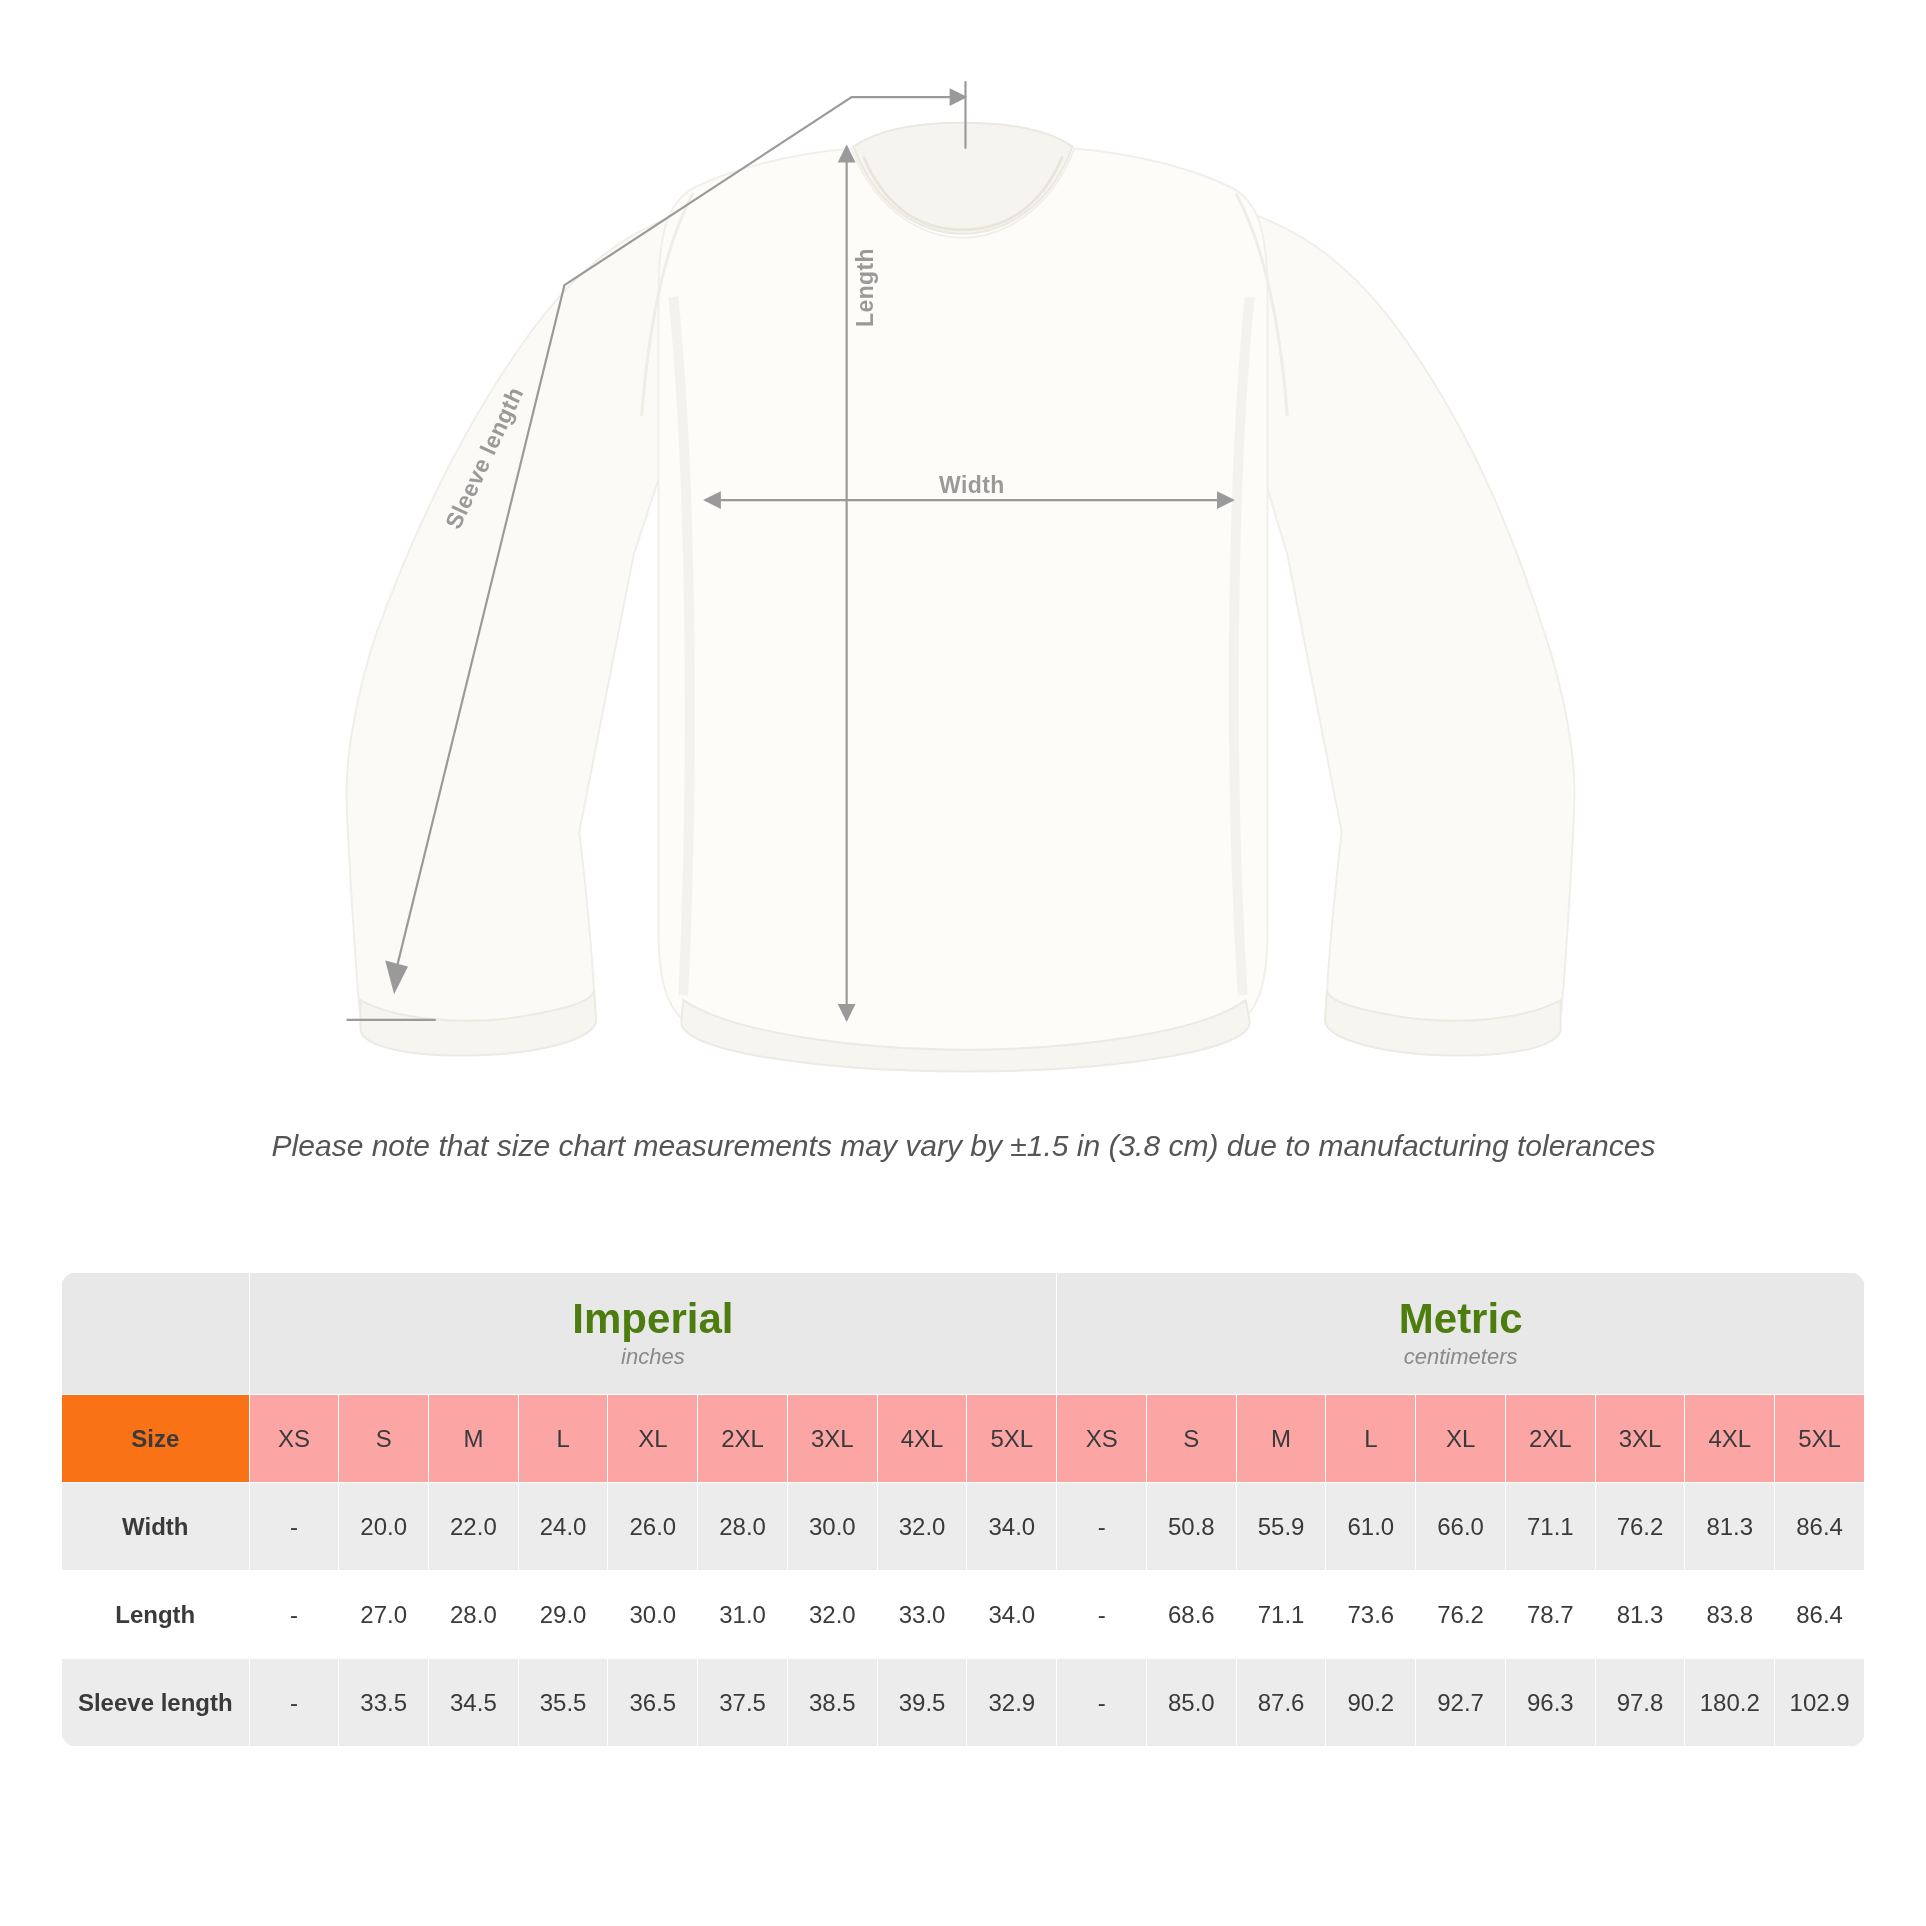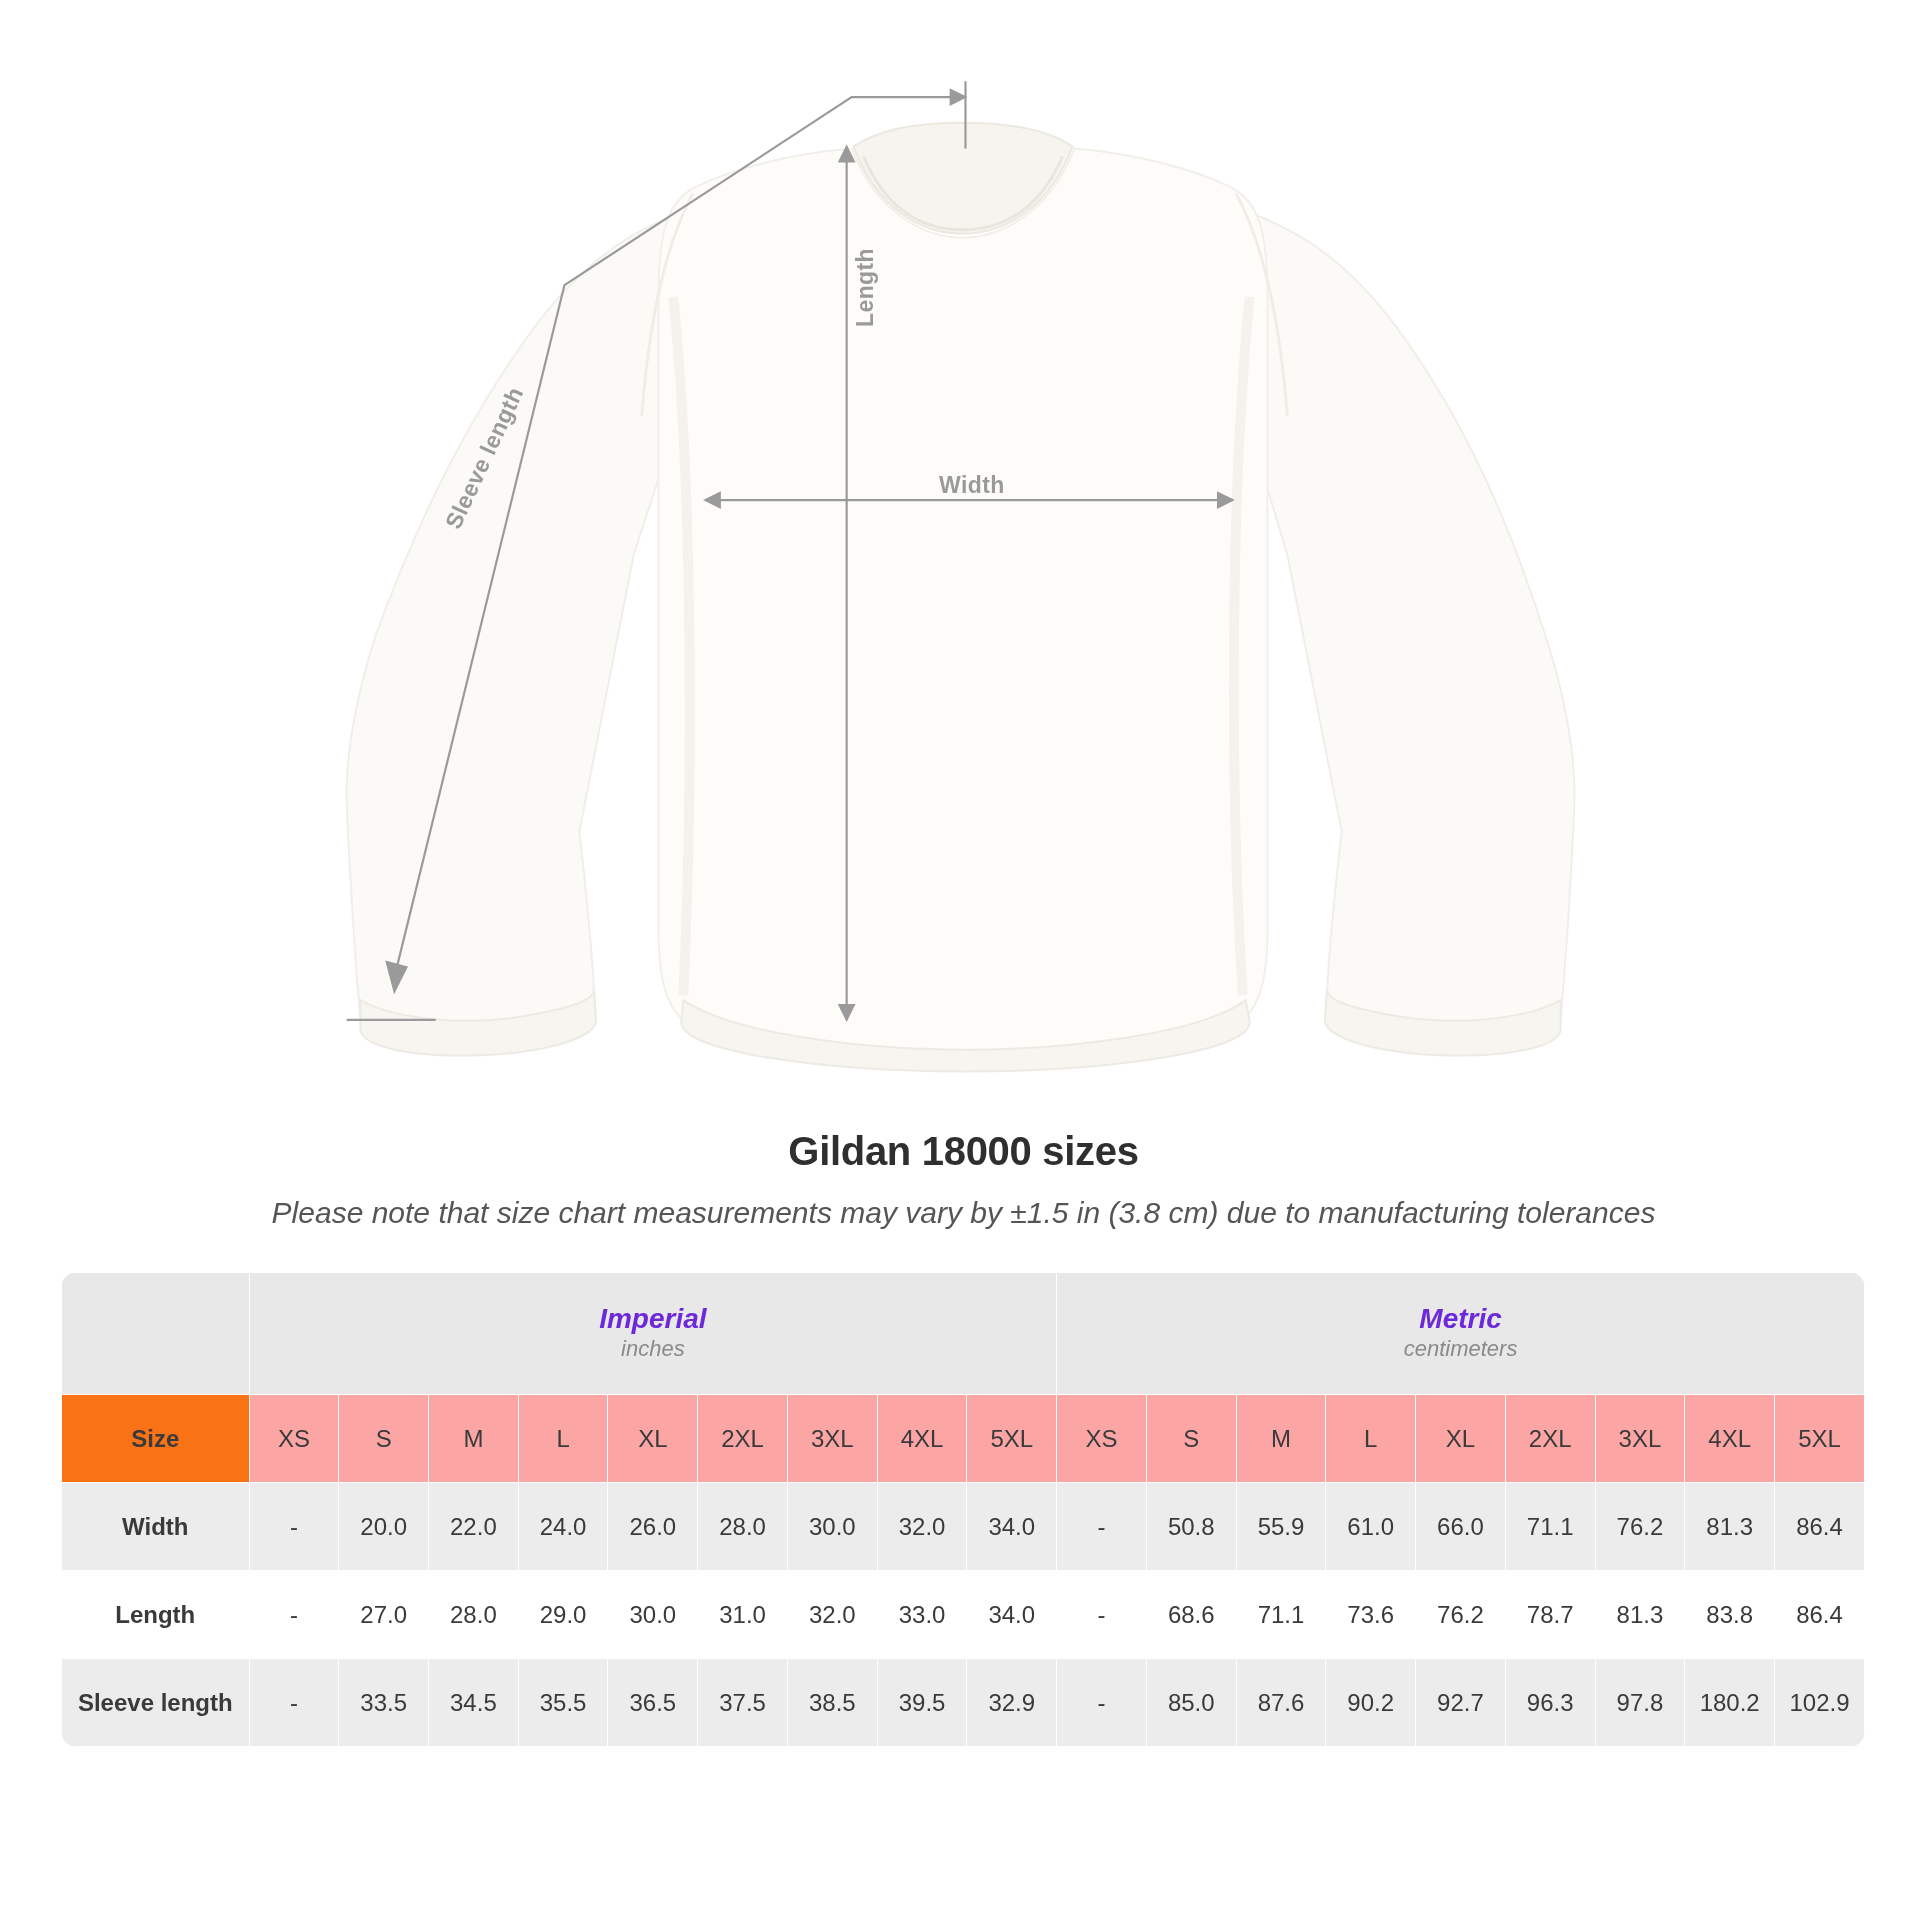--- a/index.html
+++ b/index.html
@@ -97,24 +97,23 @@
     vertical-align: middle;
     font-size: 24px;
     color: #3a3a3a;
   }
   .unit-head td {
     background: #e8e8e8;
     border: none;
     height: 119px;
   }
   .unit-title {
-    font-size: 28px;
+    font-size: 42px;
     font-weight: bold;
-    font-style: italic;
-    color: #6d28d9;
+    color: #4d7c0f;
     line-height: 1.15;
   }
   .unit-sub {
     font-size: 22px;
     font-style: italic;
     color: #8a8a8a;
     line-height: 1.3;
   }
   .hdr-row td {
     background: #fca5a5;
@@ -202,21 +201,20 @@
         <line x1="350" y1="1030" x2="440" y2="1030"></line>
       </g>
     </svg>
 
     <div class="dim-label lbl-width">Width</div>
     <div class="dim-label lbl-length">Length</div>
     <div class="dim-label lbl-sleeve">Sleeve length</div>
   </div>
 
   <div class="title-block">
-    <h1 class="chart-title">Gildan 18000 sizes</h1>
     <p class="chart-note">Please note that size chart measurements may vary by ±1.5 in (3.8 cm) due to manufacturing tolerances</p>
   </div>
 
   <div class="table-wrap">
     <table class="size-table">
       <colgroup>
         <col class="col-first">
         <col class="col-cell">
           <col class="col-cell">
           <col class="col-cell">

